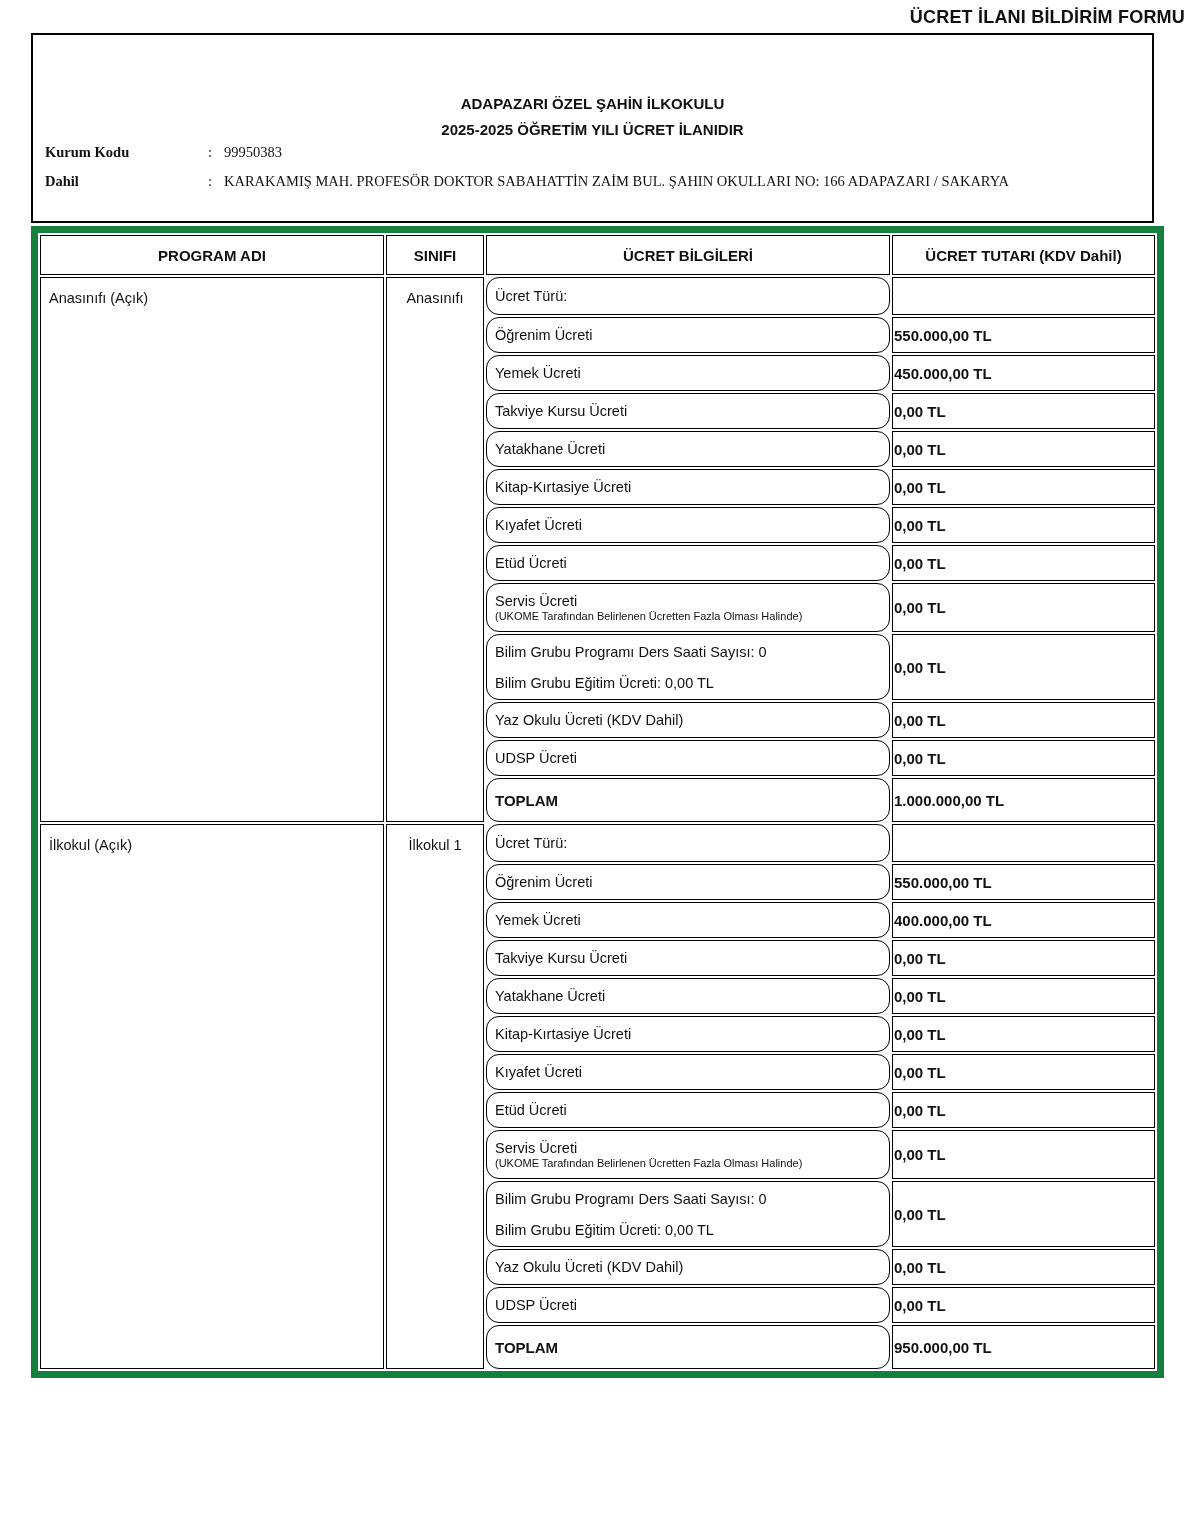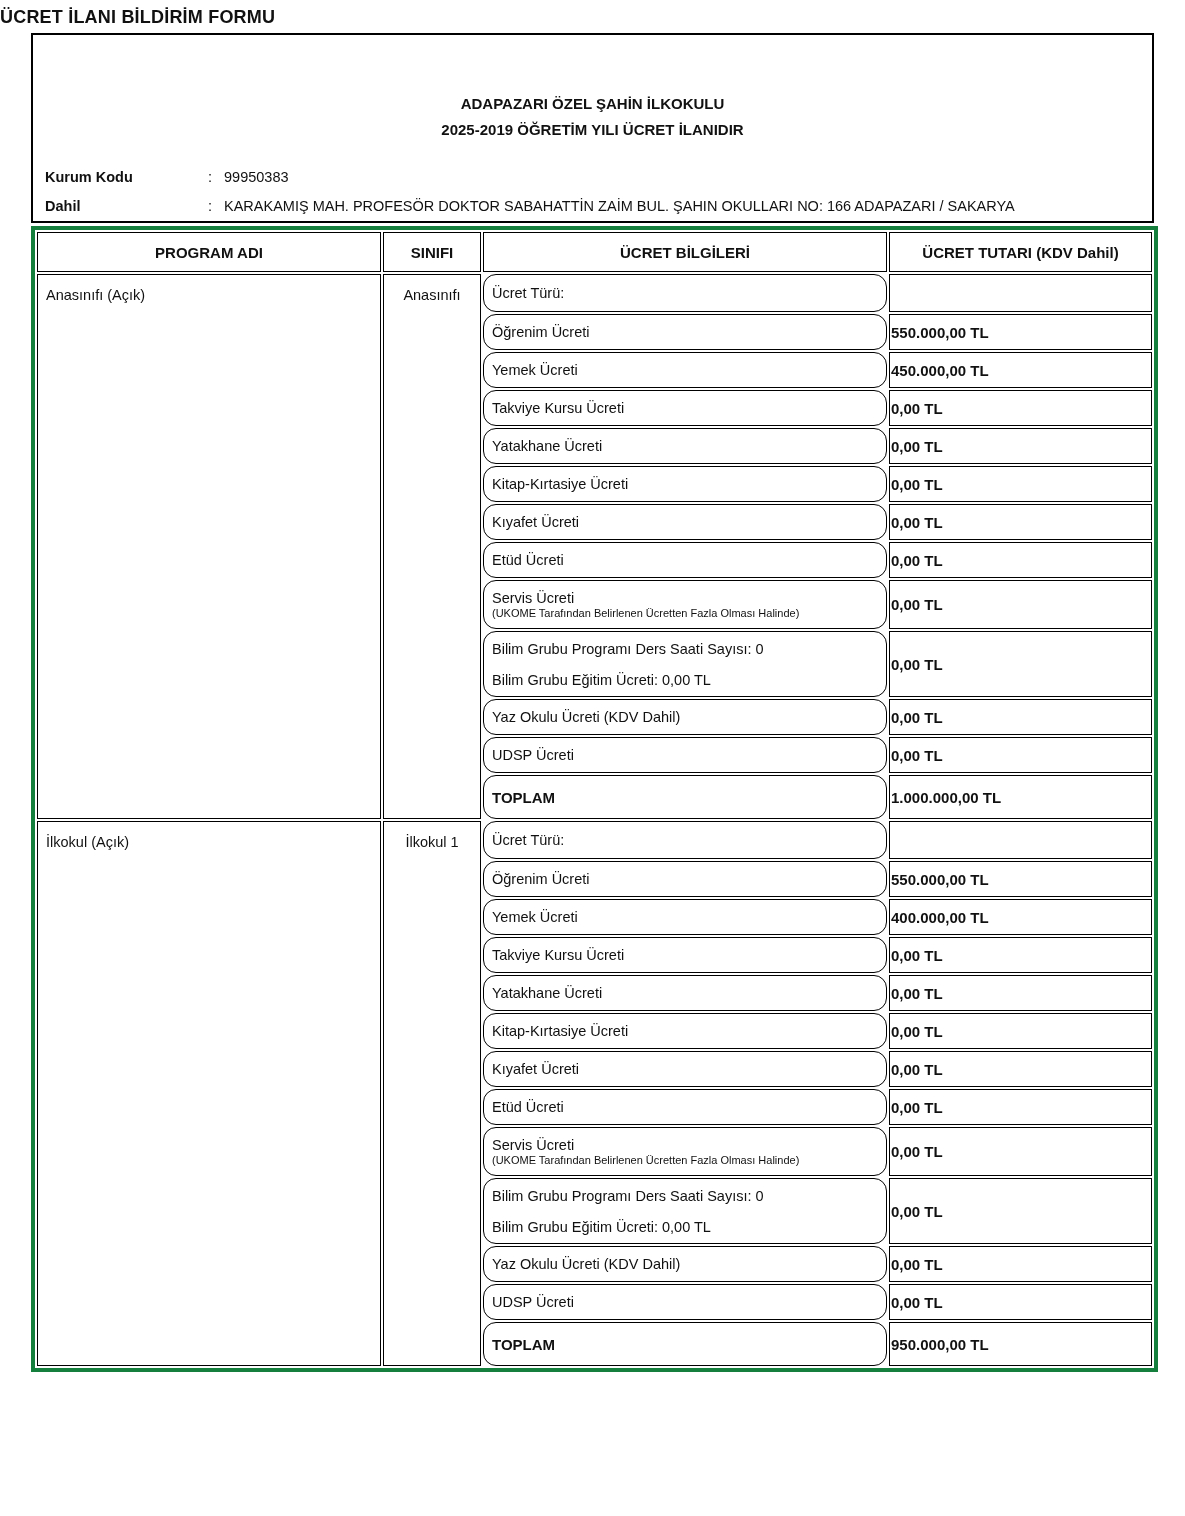--- a/index.html
+++ b/index.html
@@ -10,21 +10,21 @@
   body {
     width: 1185px;
     min-height: 1516px;
     color: #111;
     font-family: "Liberation Sans", sans-serif;
     -webkit-font-smoothing: antialiased;
   }
   .page-title {
     font-size: 18px;
     font-weight: bold;
-    text-align: left;
+    text-align: right;
     margin: 7px 0 5px 0;
     letter-spacing: 0.2px;
   }
   .head-box {
     border: 2px solid #000;
     margin: 0 31px;
     height: 190px;
     box-sizing: border-box;
   }
   .school-line1 {
@@ -34,37 +34,37 @@
     padding-top: 28px;
     margin-top: 32px;
   }
   .school-line2 {
     text-align: center;
     font-weight: bold;
     font-size: 15px;
     margin-top: 9px;
   }
   .fields {
-    margin-top: 25px;
+    font-family: Liberation Serif, serif;
   }
   .field-row {
     display: grid;
     grid-template-columns: 163px 16px 1fr;
     padding-left: 12px;
     font-size: 14.5px;
     line-height: 29px;
   }
   .f-label { font-weight: bold; }
   .f-sep   { text-align: left; }
   .f-value { white-space: nowrap; }
 
   table.fee-table {
     border-collapse: separate;
     border-spacing: 2px;
-    border: 4px solid #15803d;
+    border: 7px solid #15803d;
     margin: 3px 31px 0 31px;
     width: 1123px;
     table-layout: fixed;
     box-sizing: border-box;
   }
   col.c1 { width: 344px; }
   col.c2 { width: 98px;  }
   col.c3 { width: 404px; }
   col.c4 { width: 263px; }
 
@@ -120,21 +120,21 @@
 </style>
 </head>
 <body>
 
 <main>
 
   <h1 class="page-title">ÜCRET İLANI BİLDİRİM FORMU</h1>
 
   <section class="head-box">
     <div class="school-line1">ADAPAZARI ÖZEL ŞAHİN İLKOKULU</div>
-    <div class="school-line2">2025-2019 ÖĞRETİM YILI ÜCRET İLANIDIR</div>
+    <div class="school-line2">2025-2025 ÖĞRETİM YILI ÜCRET İLANIDIR</div>
     <div class="fields">
       <div class="field-row">
         <span class="f-label">Kurum Kodu</span>
         <span class="f-sep">:</span>
         <span class="f-value">99950383</span>
       </div>
       <div class="field-row">
         <span class="f-label">Dahil</span>
         <span class="f-sep">:</span>
         <span class="f-value">KARAKAMIŞ MAH. PROFESÖR DOKTOR SABAHATTİN ZAİM BUL. ŞAHIN OKULLARI NO: 166 ADAPAZARI / SAKARYA</span>

